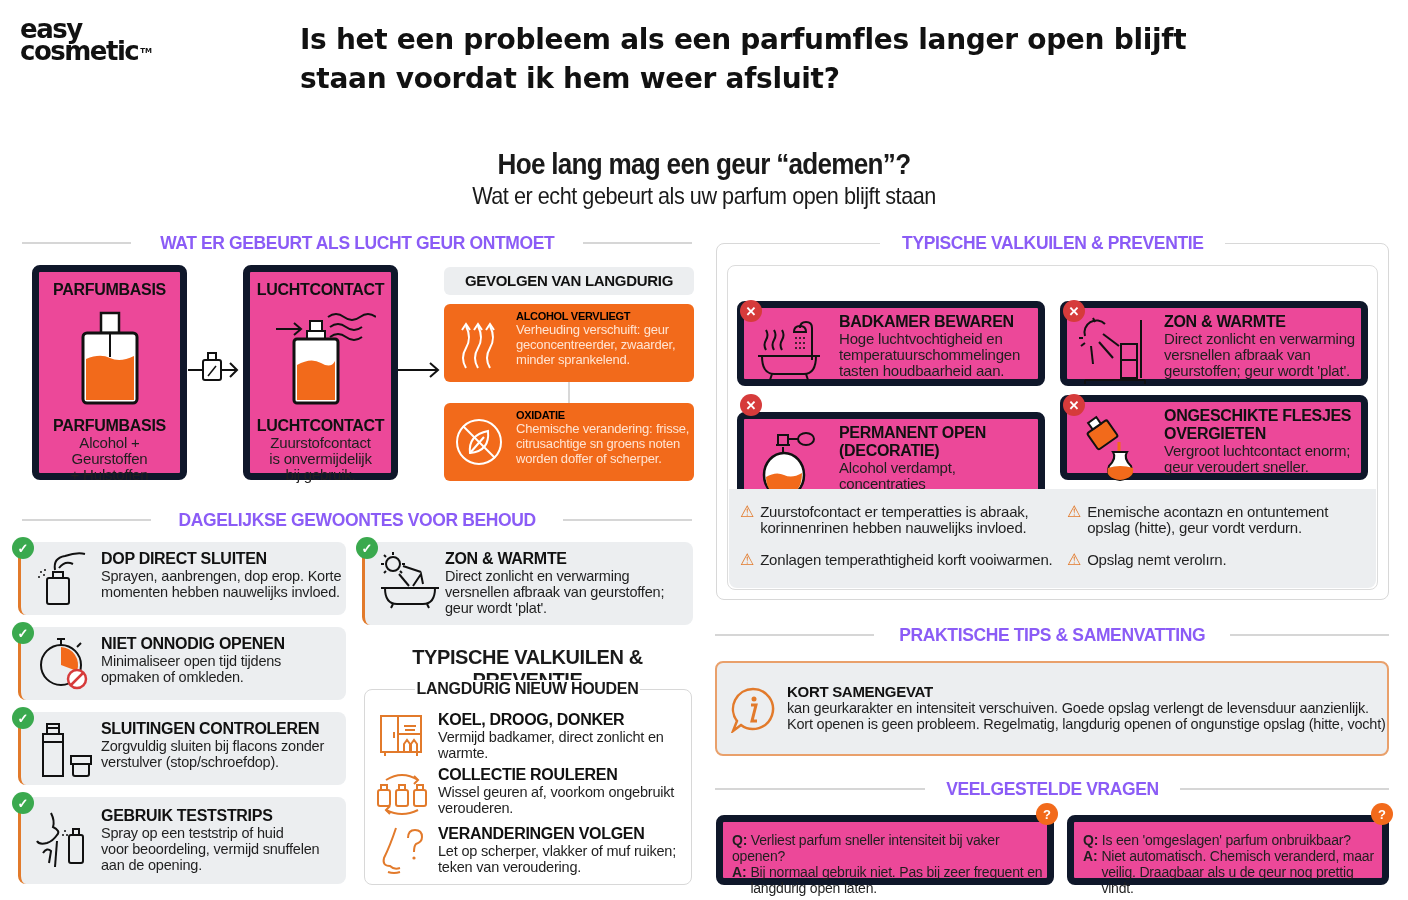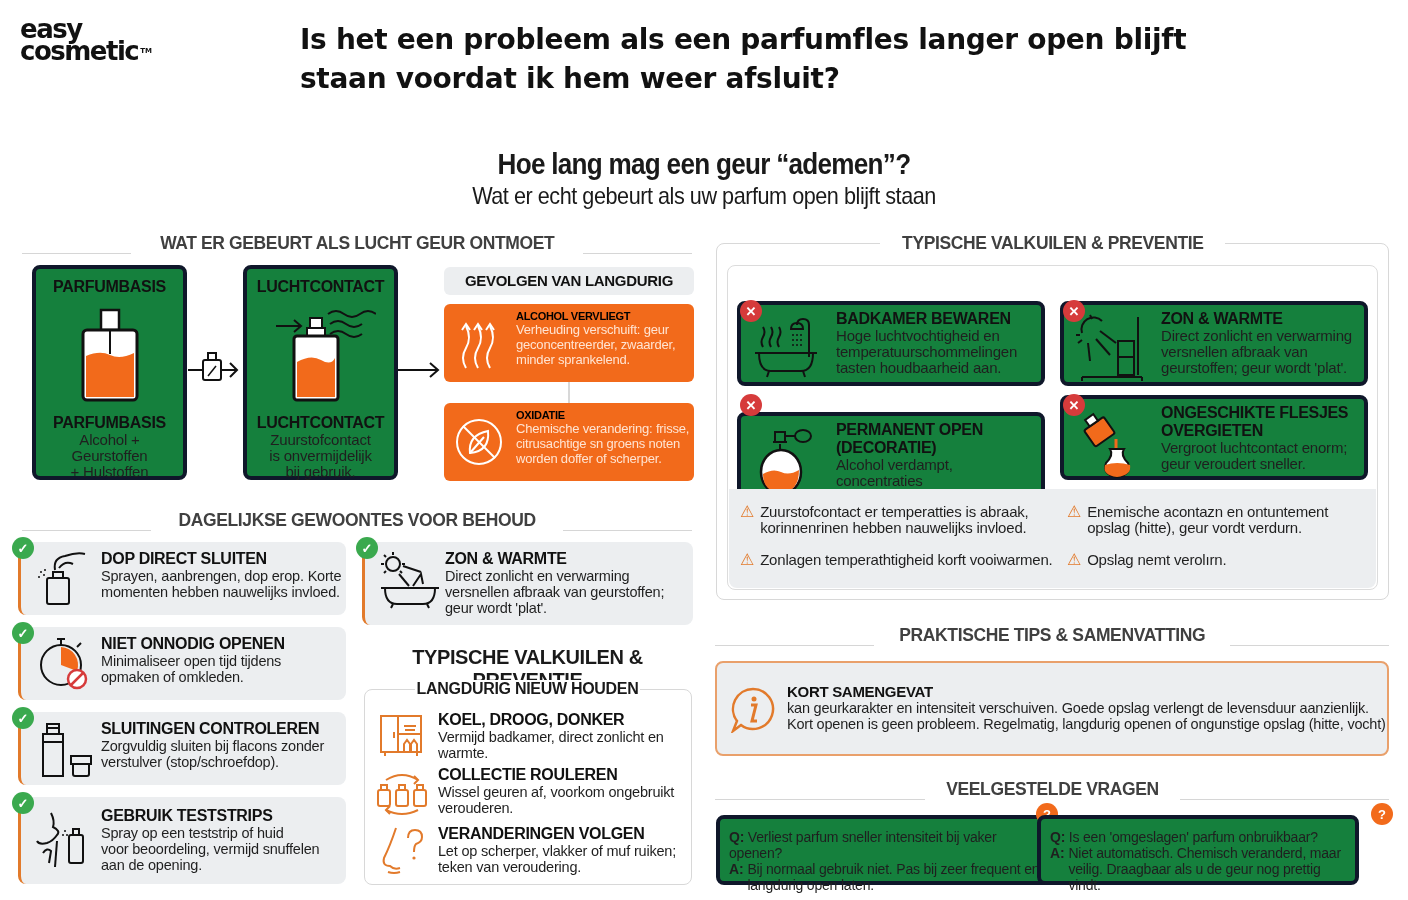--- a/index.html
+++ b/index.html
@@ -3,24 +3,24 @@
 <meta charset="utf-8">
 <style>
 *{box-sizing:border-box;margin:0;padding:0}
 body{width:1408px;height:900px;background:#fff;font-family:"Liberation Sans",sans-serif;color:#1a1a1a;position:relative;overflow:hidden}
 .abs{position:absolute}
 .logo{left:20px;top:18px;line-height:22px;font-family:"DejaVu Sans",sans-serif;font-weight:bold;font-size:26px;letter-spacing:-1.5px;color:#111}
 .logo .tm{font-size:7px;letter-spacing:0;vertical-align:top;margin-left:2px}
 .qtitle{left:300px;top:20px;font-family:"DejaVu Sans",sans-serif;font-weight:bold;font-size:28px;line-height:39px;color:#111;letter-spacing:-0.3px}
 .headline{left:0;width:1408px;top:148px;text-align:center;font-weight:bold;font-size:29px;letter-spacing:-0.8px;transform:scaleX(0.9)}
 .subline{left:0;width:1408px;top:182px;text-align:center;font-size:24px;letter-spacing:-0.5px;transform:scaleX(0.9)}
-.sec-h{display:flex;align-items:flex-end;font-weight:bold;font-size:19px;letter-spacing:-0.4px;color:#404040;white-space:nowrap}
+.sec-h{display:flex;align-items:center;font-weight:bold;font-size:19px;letter-spacing:-0.4px;color:#8b5cf6;white-space:nowrap}
 .sec-h .ln{flex:1;height:1.5px;background:#d6d6d6}
 .sec-h .tx{padding:0 12px;transform:scaleX(0.92)}
-.card{background:#15803d;border-radius:8px;border:4px solid #0f172a}
+.card{background:#ec4899;border-radius:8px;border:7px solid #0f172a}
 .c-title{font-weight:bold;font-size:16px;letter-spacing:-0.3px;color:#111}
 .c-body{font-size:14.5px;line-height:16px;color:#1f1f1f;letter-spacing:-0.2px}
 .center{text-align:center}
 .orange{background:#f26a1b;border-radius:6px;color:#fff}
 .orange .c-title{color:#000000;font-size:11px}
 .orange .c-body{color:#ffe4d2;font-size:13px;line-height:15px}
 .check{width:22px;height:22px;border-radius:50%;background:#3aa94e;display:flex;align-items:center;justify-content:center;color:#fff;font-size:13px;font-weight:bold}
 .xmark{width:22px;height:22px;border-radius:50%;background:#d63b3b;display:flex;align-items:center;justify-content:center;color:#fff;font-size:13px;font-weight:bold}
 .habit{background:#eceef0;border-radius:8px;border-left:3px solid #e27a2b}
 .warn{color:#e27a2b;font-size:16px;margin-right:6px}
@@ -543,21 +543,21 @@
         <b style="margin-right:4px">A:</b>
         <div>
           <div>Bij normaal gebruik niet. Pas bij zeer frequent en</div>
           <div>langdurig open laten.</div>
         </div>
       </div>
   </div>
 </div>
 <div class="abs qbadge" style="left:1036px;top:803px">?</div>
 
-<div class="abs card" style="left:1037px;top:815px;width:322px;height:70px">
+<div class="abs card" style="left:1067px;top:815px;width:322px;height:70px">
   <div class="abs c-body" style="left:9px;top:10px;font-size:14px">
     <div><b>Q:</b> <span>Is een 'omgeslagen' parfum onbruikbaar?</span></div>
     <div style="display:flex">
         <b style="margin-right:4px">A:</b>
         <div>
           <div>Niet automatisch. Chemisch veranderd, maar</div>
           <div>veilig. Draagbaar als u de geur nog prettig vindt.</div>
         </div>
       </div>
   </div>

